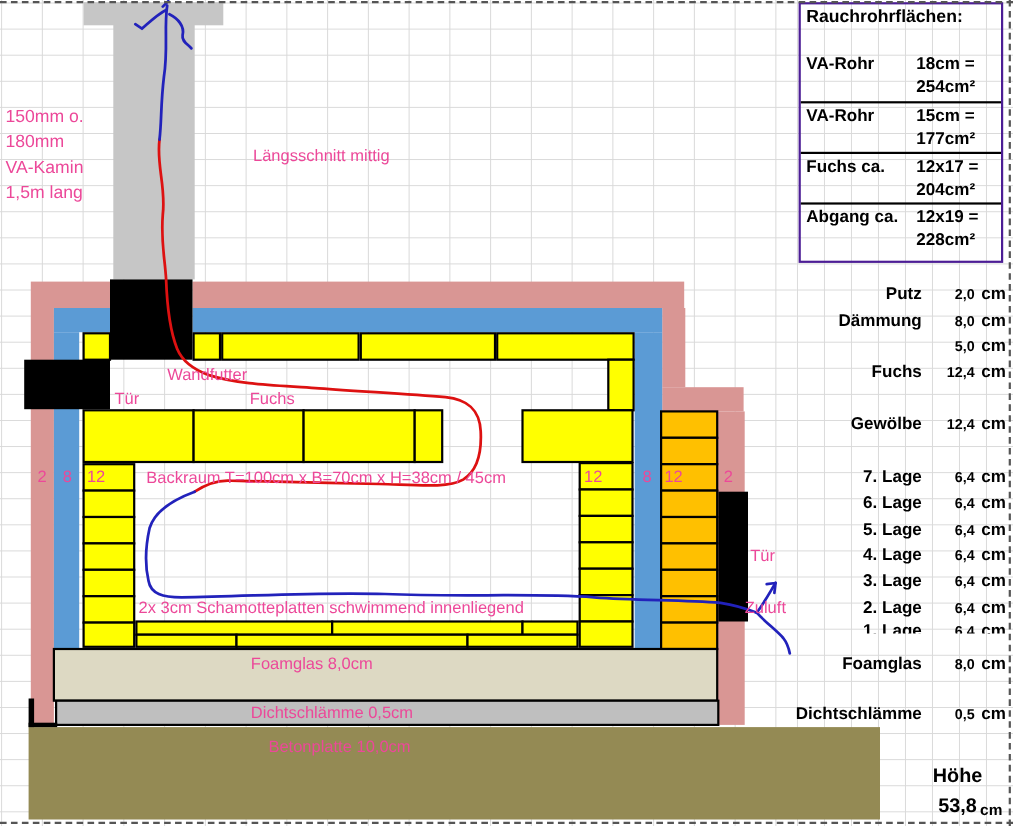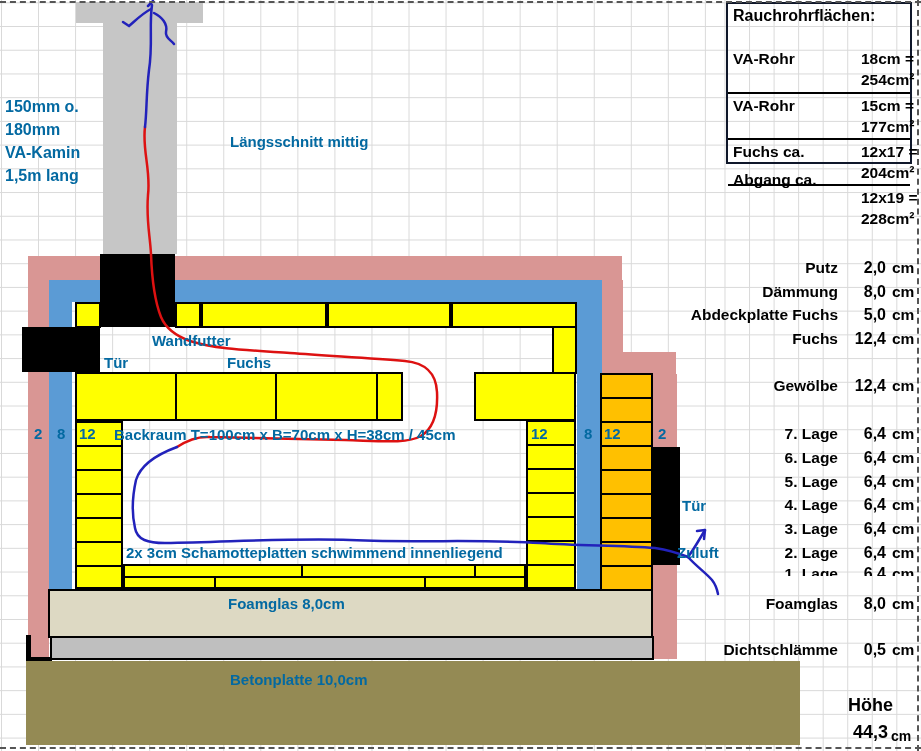--- a/index.html
+++ b/index.html
@@ -9,33 +9,33 @@
   #grid-main{position:absolute;left:0;top:0;width:921px;height:751px;
     background-image:
       linear-gradient(to right,#d9d9d9 1px,transparent 1px),
       linear-gradient(to bottom,#d9d9d9 1px,transparent 1px);
     background-size:37.05px 23.72px;background-position:1px 2.3px;}
   #grid-right{position:absolute;left:724px;top:0;width:197px;height:751px;background:#fff;
     background-image:
       linear-gradient(to right,#d9d9d9 1px,transparent 1px),
       linear-gradient(to bottom,#d9d9d9 1px,transparent 1px);
     background-size:24.55px 23.72px;background-position:.5px 2.3px;}
-  .txt{position:absolute;font-weight:bold;color:#0369a1;font-size:15px;line-height:19px;white-space:nowrap;}
+  .txt{position:absolute;font-weight:normal;color:#ec4899;font-size:15px;line-height:19px;white-space:nowrap;}
   .txt16{font-size:16px;}
   
   .mrow{position:absolute;left:16px;width:921px;height:20px;}
   .ml{position:absolute;right:99px;top:0;font-weight:bold;font-size:15.5px;line-height:20px;white-space:nowrap;}
-  .mv{position:absolute;right:51px;top:0;font-weight:bold;font-size:16px;line-height:20px;}
+  .mv{position:absolute;right:51px;top:0;font-weight:bold;font-size:13px;line-height:20px;}
   .mu{position:absolute;left:876px;top:0;font-weight:bold;font-size:15.5px;line-height:20px;}
   .cliprow{position:absolute;left:0;top:564px;width:921px;height:12px;overflow:hidden;}
   
-  #rtable{position:absolute;left:726px;top:2px;width:186px;height:162px;border:2px solid #0f172a;box-sizing:border-box;}
+  #rtable{position:absolute;left:726px;top:2px;width:186px;height:237px;border:2px solid #4c1d95;box-sizing:border-box;}
   #rtable .tt{position:absolute;left:5px;top:3px;font-weight:bold;font-size:16px;white-space:nowrap;}
   #rtable .lab{position:absolute;left:5px;font-weight:bold;font-size:15.5px;white-space:nowrap;}
-  #rtable .val{position:absolute;left:105px;font-weight:bold;font-size:15.5px;white-space:nowrap;margin-left:28px;}
+  #rtable .val{position:absolute;left:105px;font-weight:bold;font-size:15.5px;white-space:nowrap;}
   #rtable .sep{position:absolute;left:0;width:182px;height:0;border-top:2px solid #000;}
   
   .dash{position:absolute;pointer-events:none;}
   #dash-top{left:0;top:1px;width:921px;border-top:2px dashed #555;}
   #dash-bottom{left:0;top:747px;width:921px;border-top:2px dashed #555;}
   #dash-right{left:917px;top:0;height:751px;border-left:2px dashed #555;}
   .hoehe{position:absolute;font-weight:bold;font-size:18px;line-height:22px;}
   svg{position:absolute;left:0;top:0;}
 </style>
 </head>
@@ -146,24 +146,25 @@
   <div class="txt txt16" style="left:5px;top:97px">150mm o.</div>
   <div class="txt txt16" style="left:5px;top:120px">180mm</div>
   <div class="txt txt16" style="left:5px;top:143px">VA-Kamin</div>
   <div class="txt txt16" style="left:5px;top:166px">1,5m lang</div>
 
   <div class="txt" style="left:230px;top:132px">Längsschnitt mittig</div>
 
   <div class="txt" style="left:152px;top:331px">Wandfutter</div>
   <div class="txt" style="left:104px;top:353px">Tür</div>
   <div class="txt" style="left:227px;top:353px">Fuchs</div>
-  <div class="txt" style="left:114px;top:425px">Backraum T=100cm x B=70cm x H=38cm / 45cm</div>
+  <div class="txt" style="left:133px;top:425px">Backraum T=100cm x B=70cm x H=38cm / 45cm</div>
   <div class="txt" style="left:126px;top:543px">2x 3cm Schamotteplatten schwimmend innenliegend</div>
   <div class="txt" style="left:228px;top:594px">Foamglas 8,0cm</div>
-  <div class="txt" style="left:230px;top:670px">Betonplatte 10,0cm</div>
+  <div class="txt" style="left:228px;top:639px">Dichtschlämme 0,5cm</div>
+  <div class="txt" style="left:244px;top:670px">Betonplatte 10,0cm</div>
   <div class="txt" style="left:682px;top:496px">Tür</div>
   <div class="txt" style="left:677px;top:543px">Zuluft</div>
 
   <div class="txt" style="left:34px;top:424px">2</div>
   <div class="txt" style="left:57px;top:424px">8</div>
   <div class="txt" style="left:79px;top:424px">12</div>
   <div class="txt" style="left:531px;top:424px">12</div>
   <div class="txt" style="left:584px;top:424px">8</div>
   <div class="txt" style="left:604px;top:424px">12</div>
   <div class="txt" style="left:658px;top:424px">2</div>
@@ -175,37 +176,36 @@
     <div class="val" style="top:67px">254cm²</div>
     <div class="sep" style="top:88px"></div>
     <div class="lab" style="top:93px">VA-Rohr</div>
     <div class="val" style="top:93px">15cm =</div>
     <div class="val" style="top:114px">177cm²</div>
     <div class="sep" style="top:134px"></div>
     <div class="lab" style="top:139px">Fuchs ca.</div>
     <div class="val" style="top:139px">12x17 =</div>
     <div class="val" style="top:160px">204cm²</div>
     <div class="sep" style="top:180px"></div>
-    <div class="lab" style="top:167px">Abgang ca.</div>
+    <div class="lab" style="top:185px">Abgang ca.</div>
     <div class="val" style="top:185px">12x19 =</div>
     <div class="val" style="top:206px">228cm²</div>
   </div>
 
   <div class="mrow" style="top:258px">
     <span class="ml">Putz</span>
     <span class="mv">2,0</span>
     <span class="mu">cm</span>
   </div>
   <div class="mrow" style="top:282px">
     <span class="ml">Dämmung</span>
     <span class="mv">8,0</span>
     <span class="mu">cm</span>
   </div>
   <div class="mrow" style="top:305px">
-    <span class="ml">Abdeckplatte Fuchs</span>
     <span class="mv">5,0</span>
     <span class="mu">cm</span>
   </div>
   <div class="mrow" style="top:329px">
     <span class="ml">Fuchs</span>
     <span class="mv">12,4</span>
     <span class="mu">cm</span>
   </div>
   <div class="mrow" style="top:376px">
     <span class="ml">Gewölbe</span>
@@ -254,19 +254,19 @@
     <span class="mv">8,0</span>
     <span class="mu">cm</span>
   </div>
   <div class="mrow" style="top:640px">
     <span class="ml">Dichtschlämme</span>
     <span class="mv">0,5</span>
     <span class="mu">cm</span>
   </div>
 
   <div class="hoehe" style="right:28px;top:694px">Höhe</div>
-  <div class="hoehe" style="right:33px;top:721px">44,3</div>
+  <div class="hoehe" style="right:33px;top:721px">53,8</div>
   <div class="hoehe" style="left:891px;top:725px;font-size:14px">cm</div>
 
   <div class="dash" id="dash-top"></div>
   <div class="dash" id="dash-bottom"></div>
   <div class="dash" id="dash-right"></div>
 </div>
 
 </body></html>

